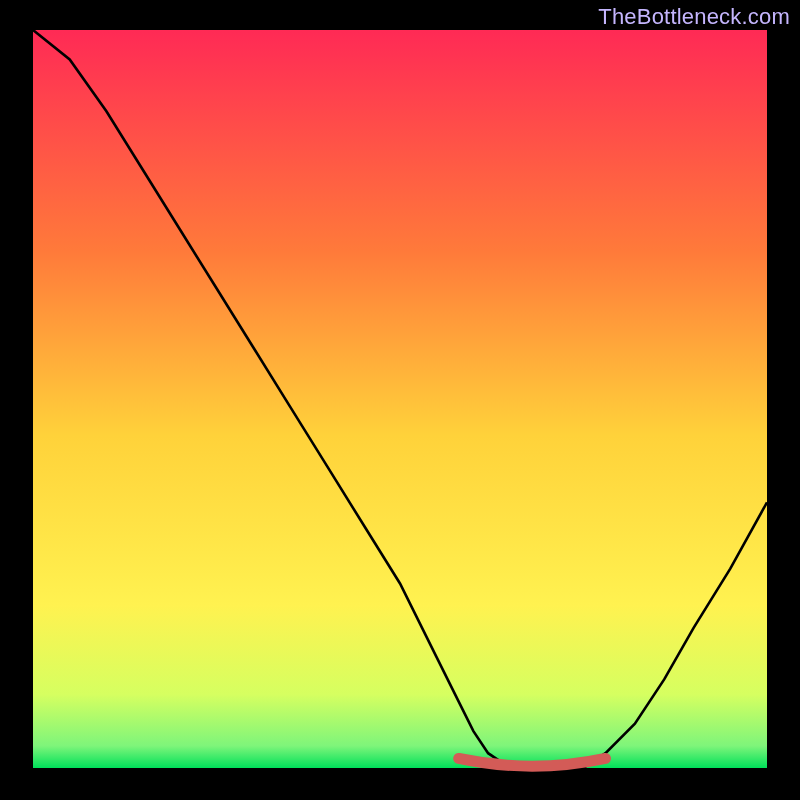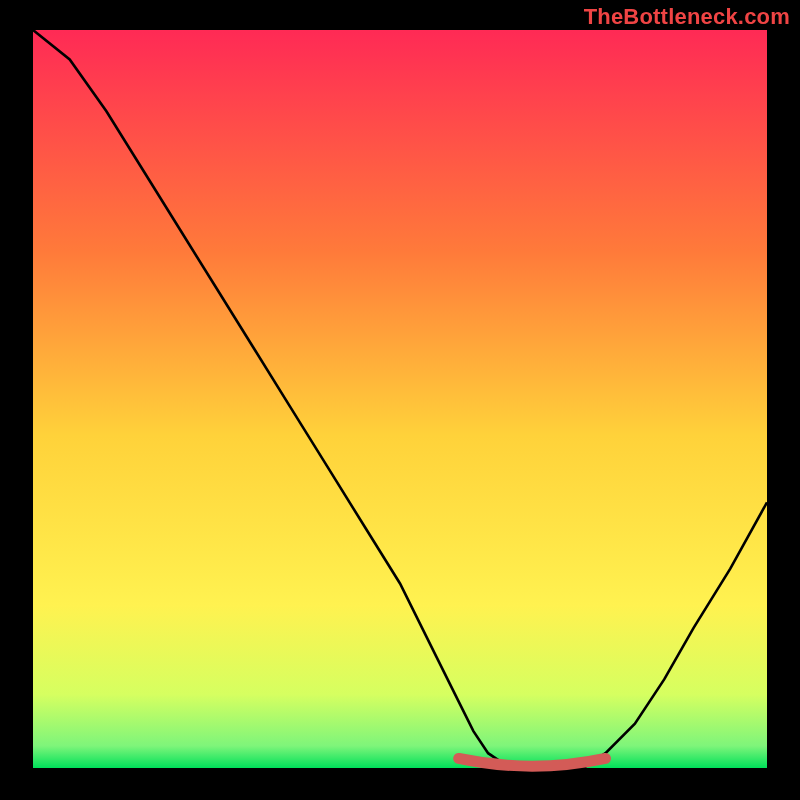--- a/index.html
+++ b/index.html
@@ -13,23 +13,23 @@
   }
   .frame {
     position: relative;
     width: 800px;
     height: 800px;
   }
   .watermark {
     position: absolute;
     top: 4px;
     right: 10px;
-    color: #ef4444;
+    color: #c4b5fd;
     font-size: 22px;
-    font-weight: 700;
+    font-weight: 400;
     letter-spacing: 0.2px;
     z-index: 5;
   }
   svg { display: block; }
 </style>
 </head>
 <body>
 
 <div class="frame">
   <div class="watermark">TheBottleneck.com</div>

